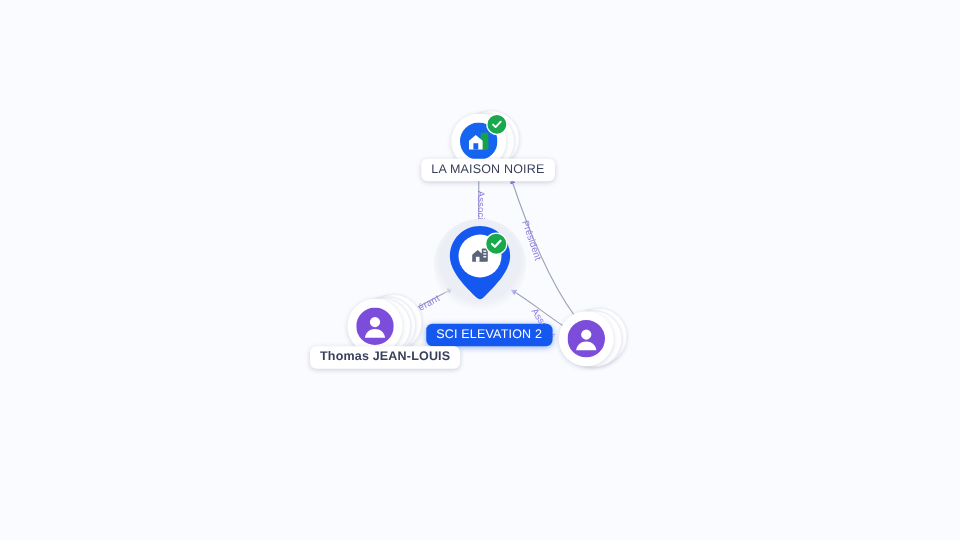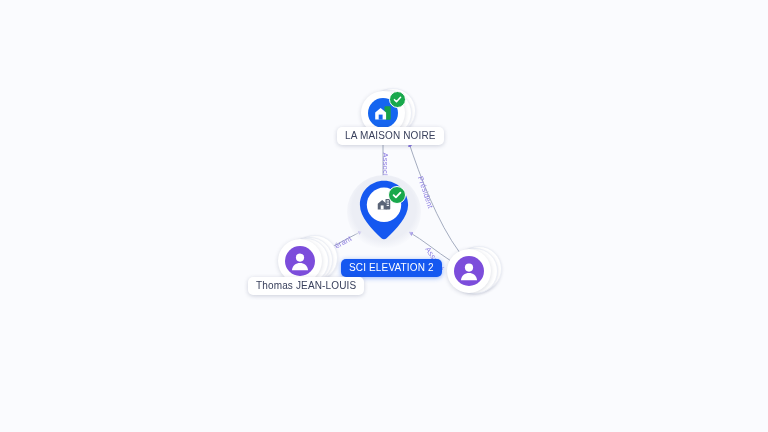--- a/index.html
+++ b/index.html
@@ -152,21 +152,21 @@
     <div class="avatar" style="left:0;top:0;">
       <span class="disc">
         <svg width="30" height="30" viewBox="0 0 30 30" xmlns="http://www.w3.org/2000/svg">
           <circle cx="15" cy="15" r="15" fill="#7c4ddb"></circle>
           <circle cx="15" cy="11.6" r="4.1" fill="#ffffff"></circle>
           <path d="M6.9 24.2 C7.6 19.3 10.9 17.1 15 17.1 C19.1 17.1 22.4 19.3 23.1 24.2 Z" fill="#ffffff"></path>
         </svg>
       </span>
     </div>
   </div>
-  <div class="chip" style="left:248px;top:277px;">Thomas JEAN-LOUIS</div>
+  <div class="chip" style="left:248px;top:277px;font-weight:bold;">Thomas JEAN-LOUIS</div>
 
   <div class="node" style="left:447px;top:249px;width:44px;height:44px;">
     <div class="stack">
       <i style="left:9px;top:-3px;"></i>
       <i style="left:4.5px;top:-1.5px;"></i>
     </div>
     <div class="avatar" style="left:0;top:0;">
       <span class="disc">
         <svg width="30" height="30" viewBox="0 0 30 30" xmlns="http://www.w3.org/2000/svg">
           <circle cx="15" cy="15" r="15" fill="#7c4ddb"></circle>

